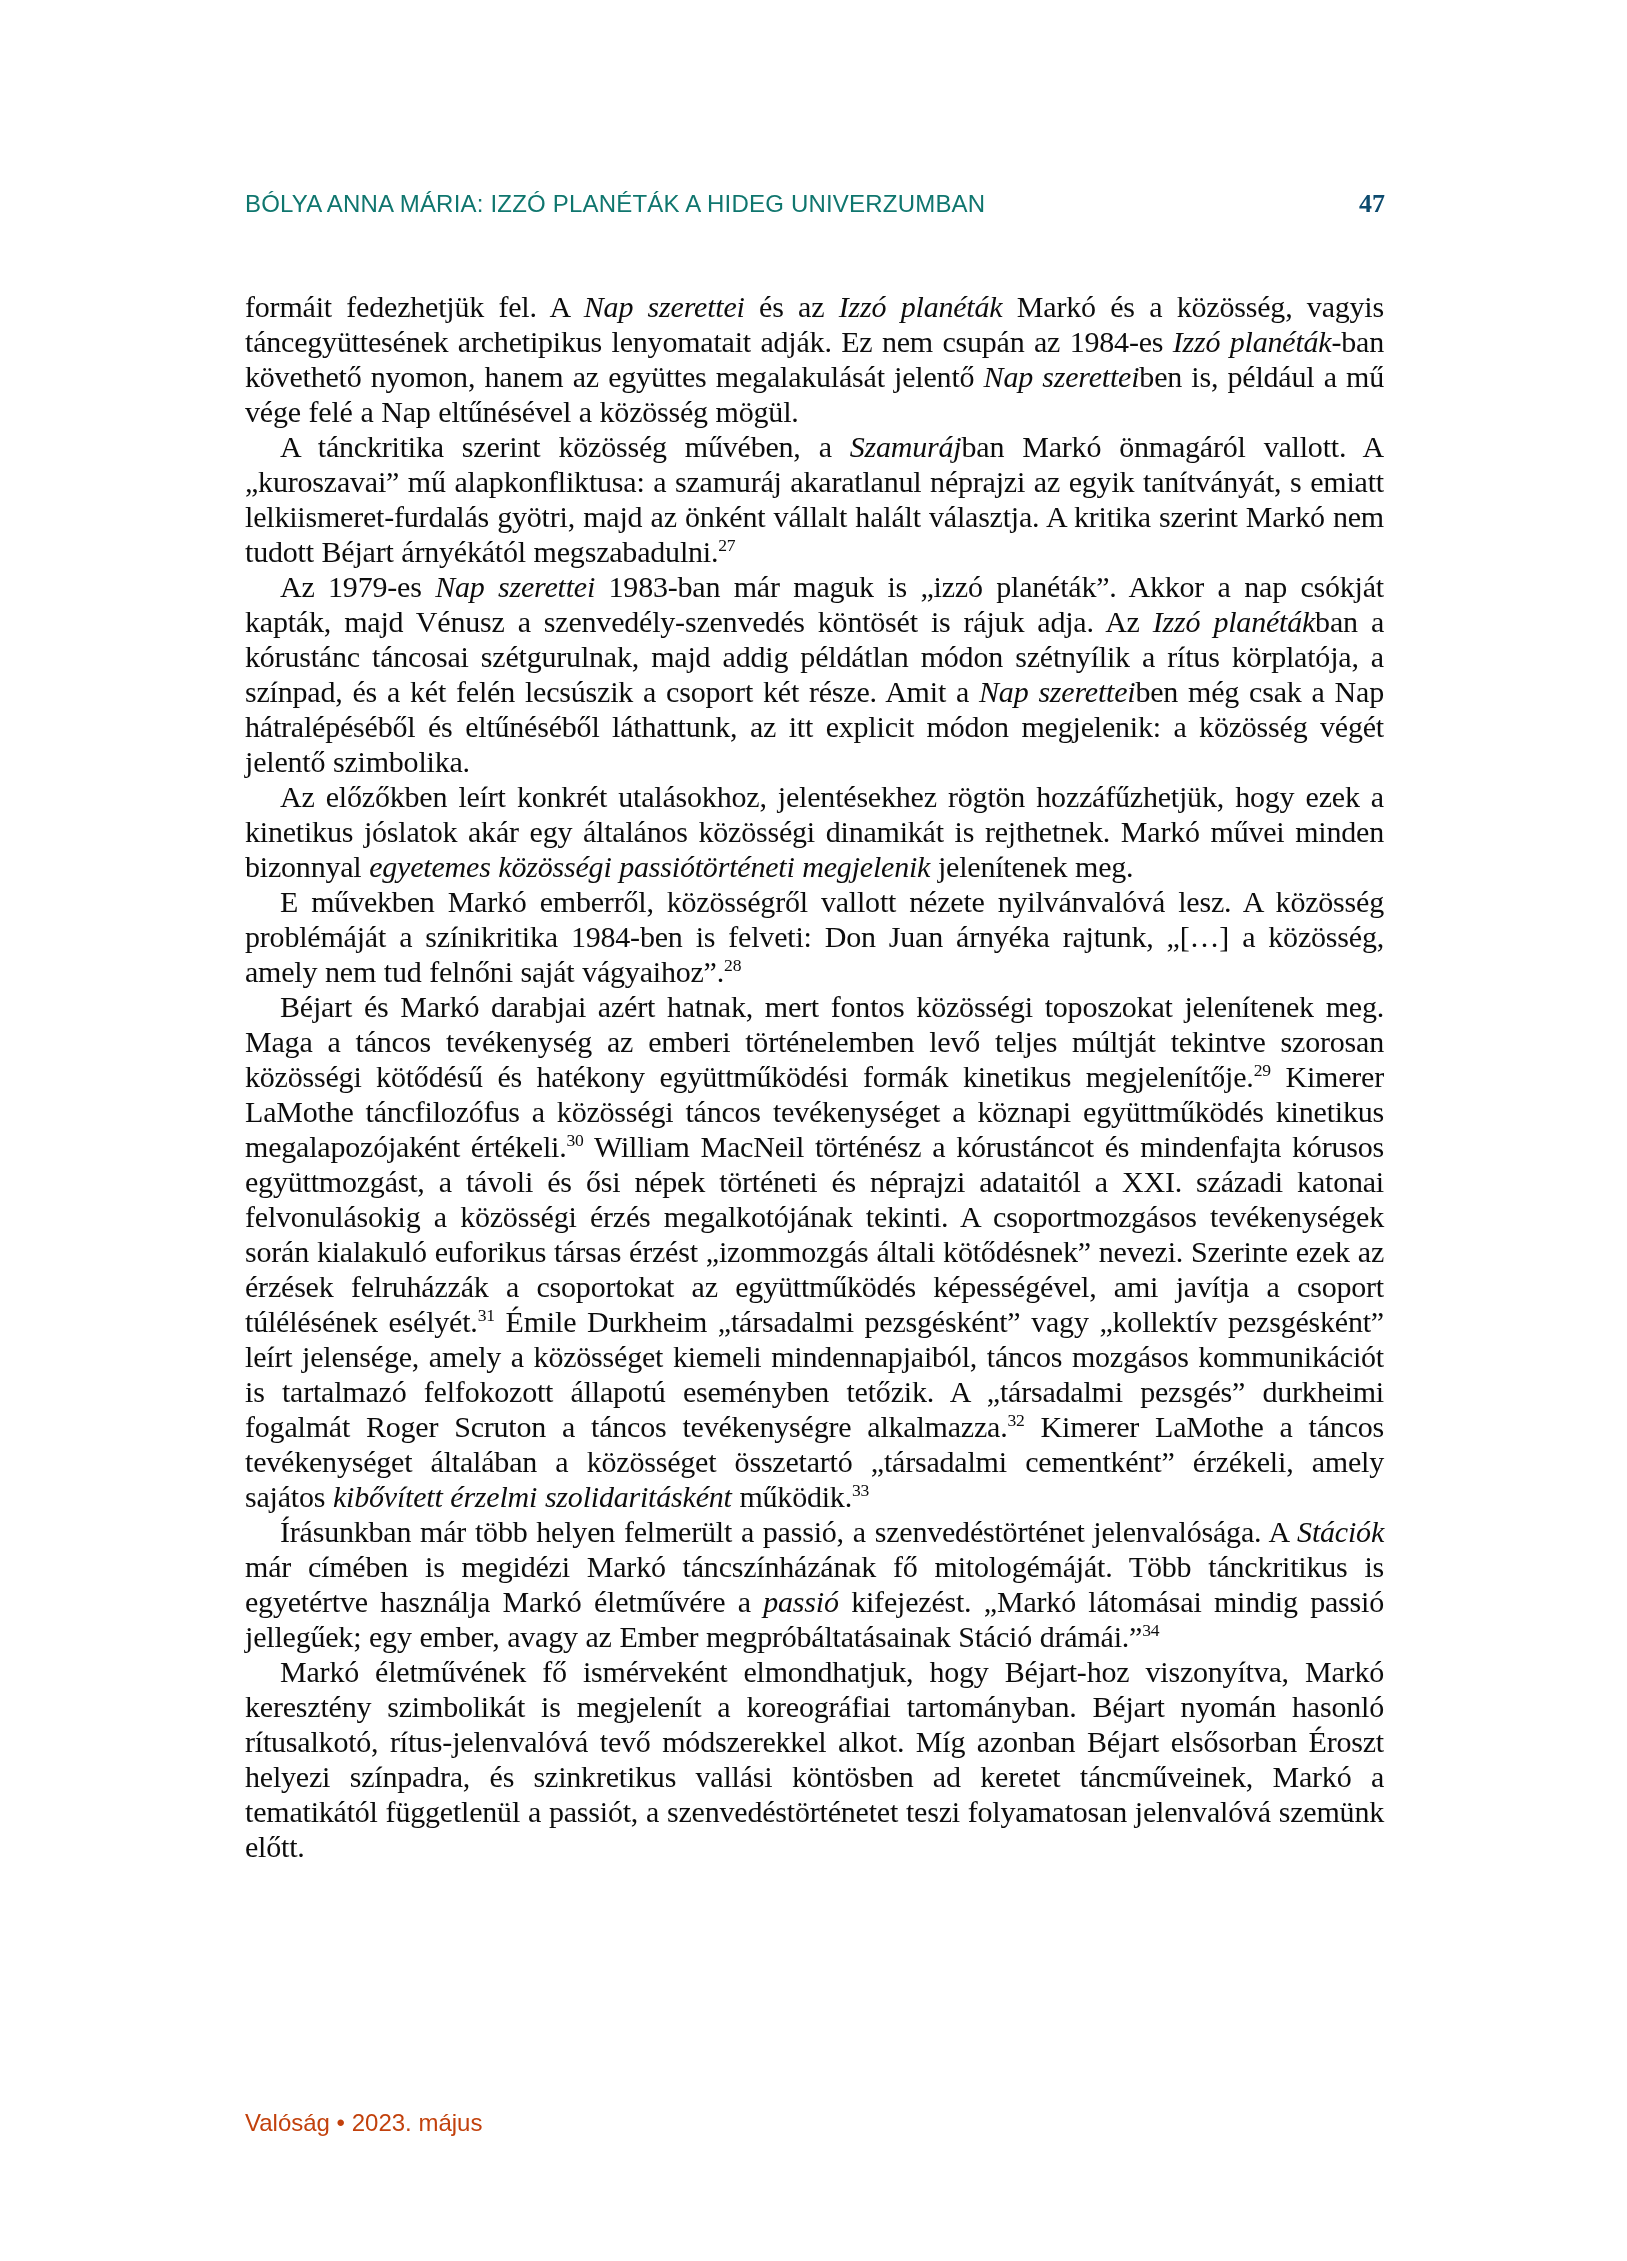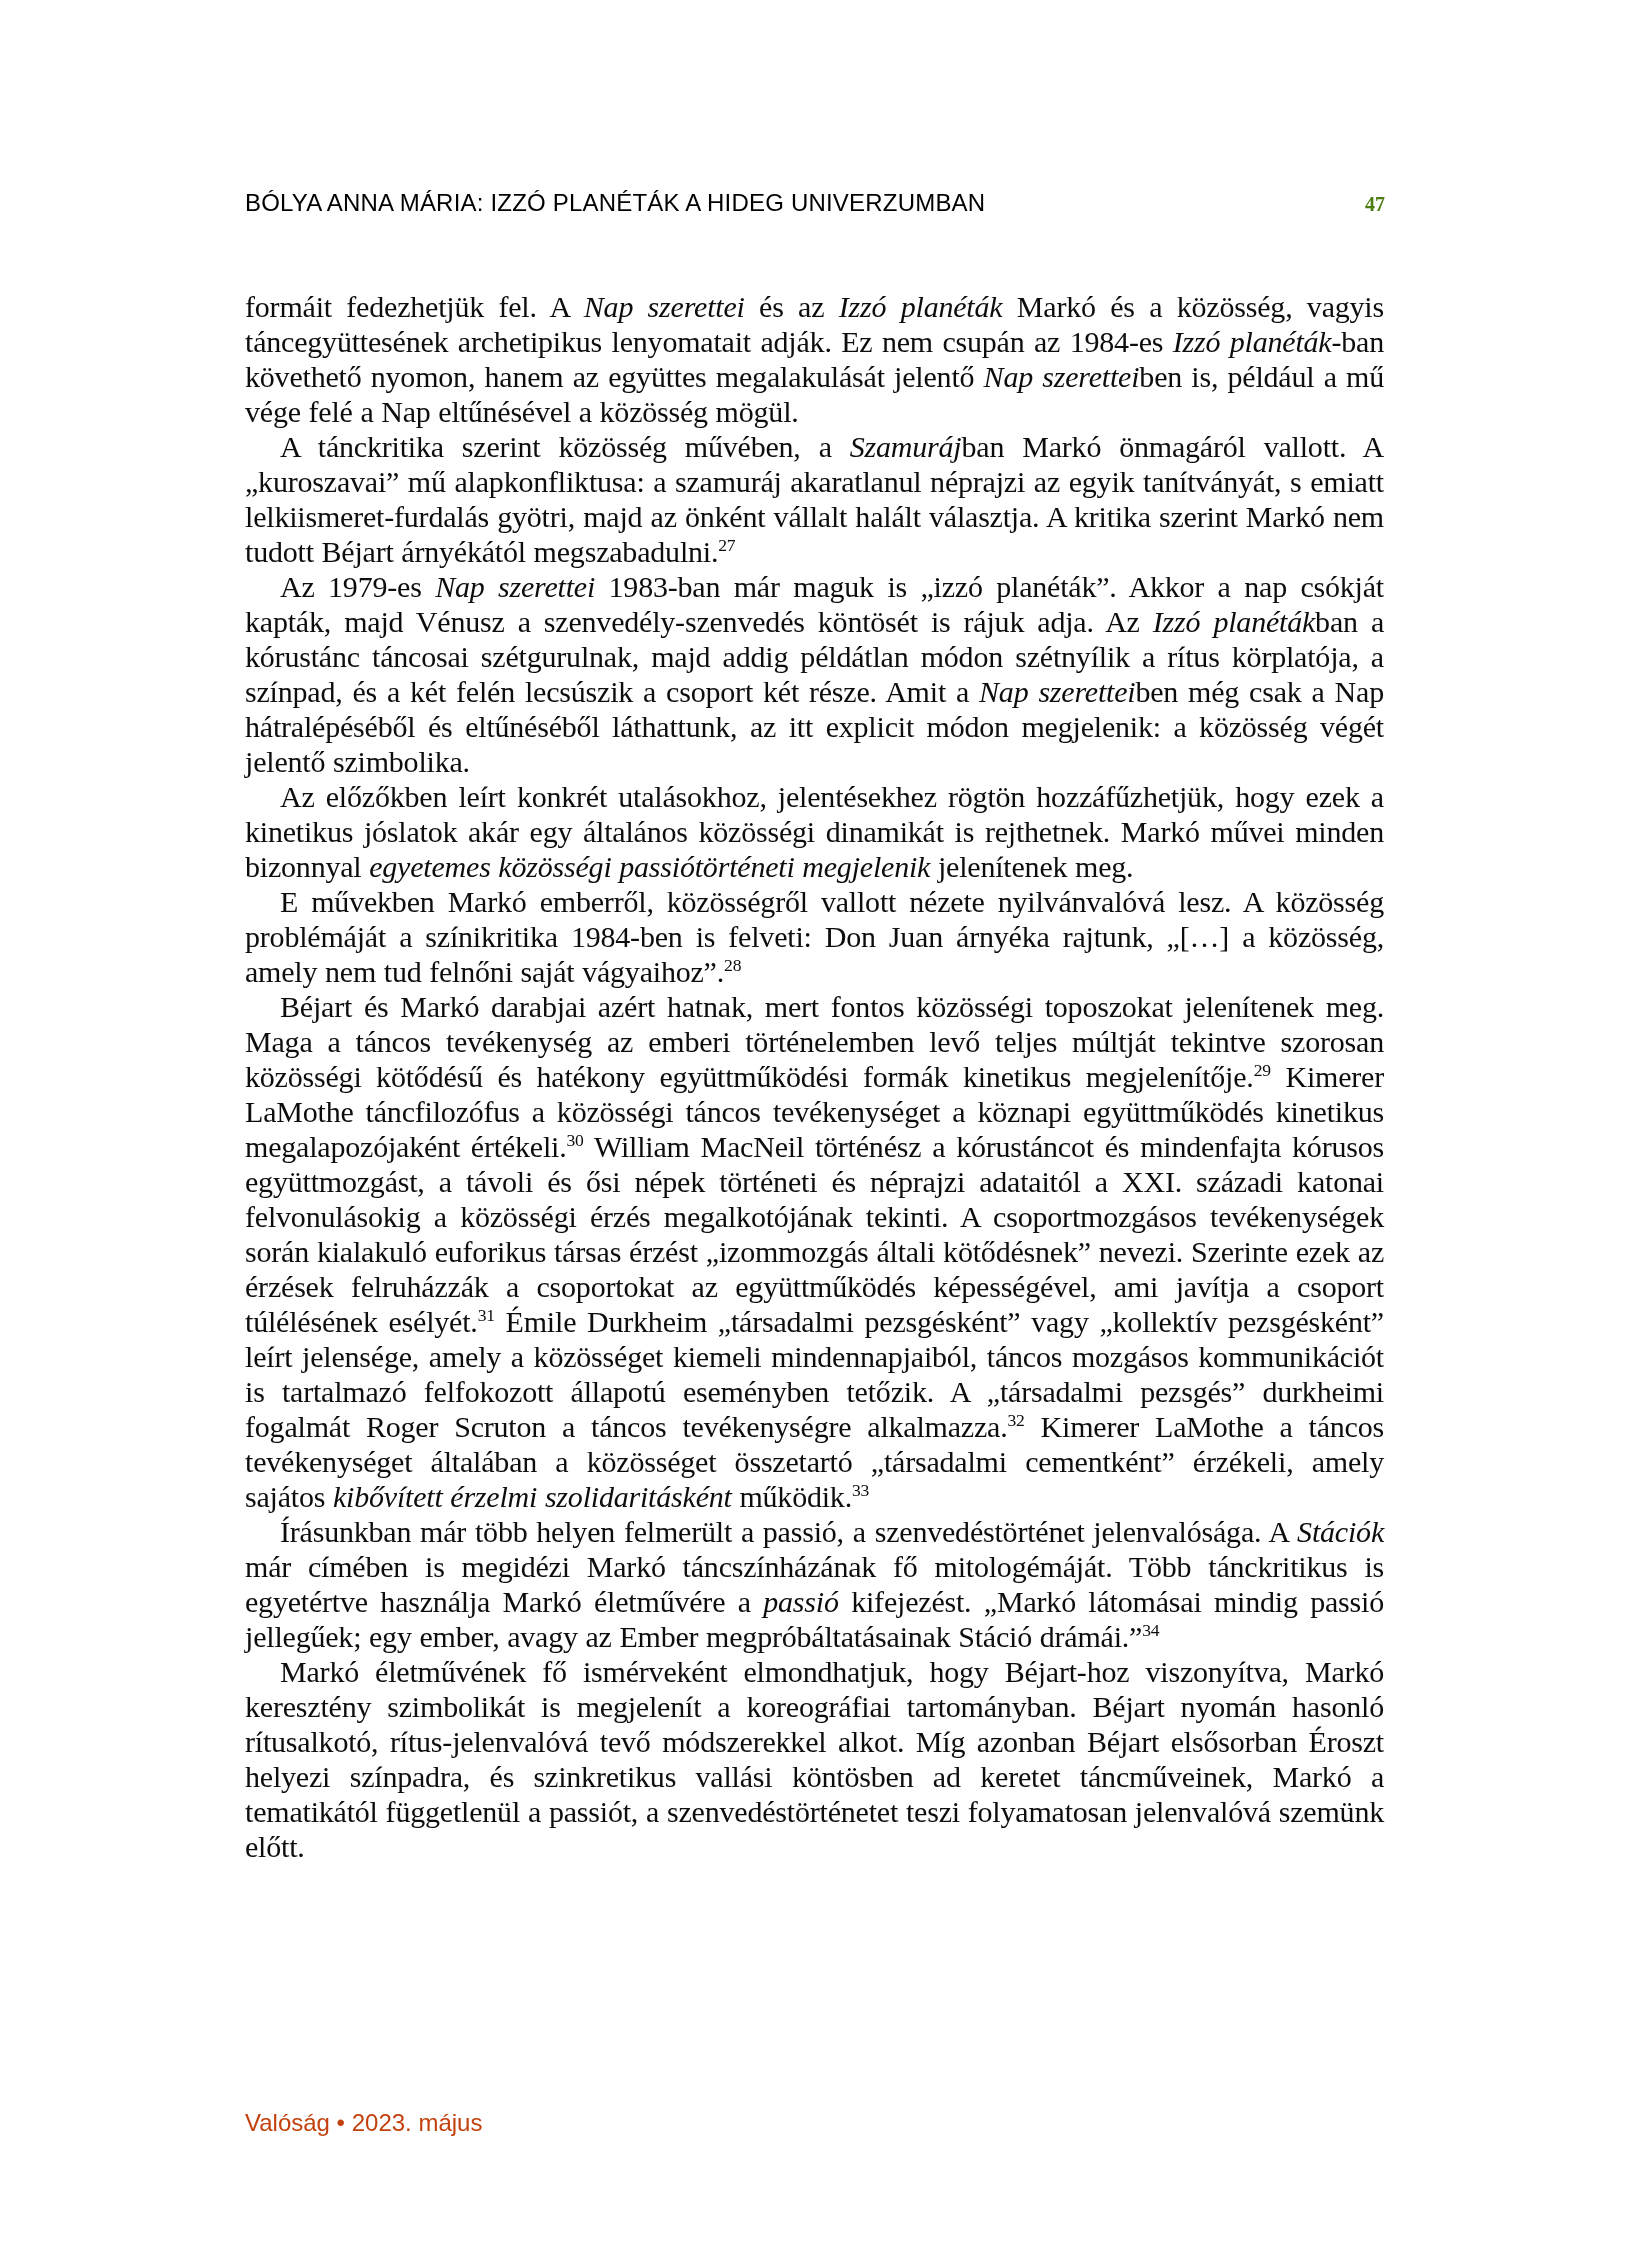--- a/index.html
+++ b/index.html
@@ -27,27 +27,27 @@
     width: 1140px;
     display: flex;
     justify-content: space-between;
     align-items: baseline;
   }
   .running-title {
     font-family: "Liberation Sans", sans-serif;
     font-size: 24px;
     letter-spacing: 0.2px;
     white-space: nowrap;
-    color: #000000;
+    color: #0f766e;
   }
   .page-number {
     font-family: "Liberation Serif", serif;
-    font-size: 20px;
+    font-size: 26px;
     font-weight: 600;
-    color: #4d7c0f;
+    color: #0c4a6e;
   }
   .article-body {
     position: absolute;
     top: 289px;
     left: 245px;
     width: 1139px;
     font-size: 30px;
     line-height: 35px;
     text-align: justify;
     letter-spacing: -0.2px;

